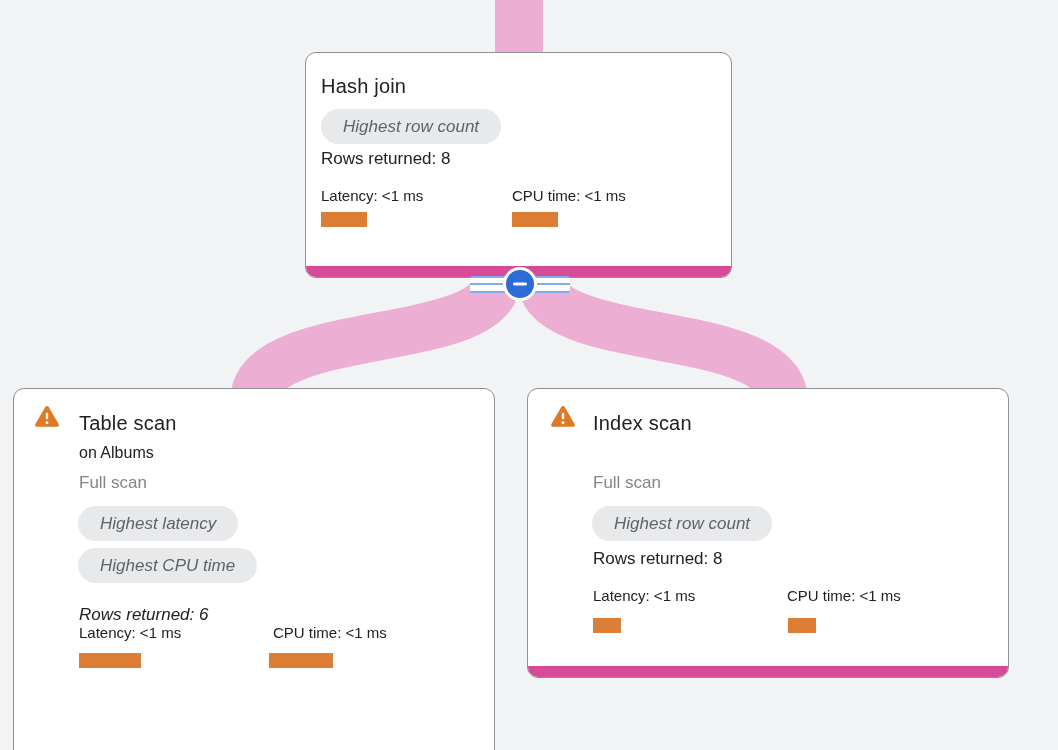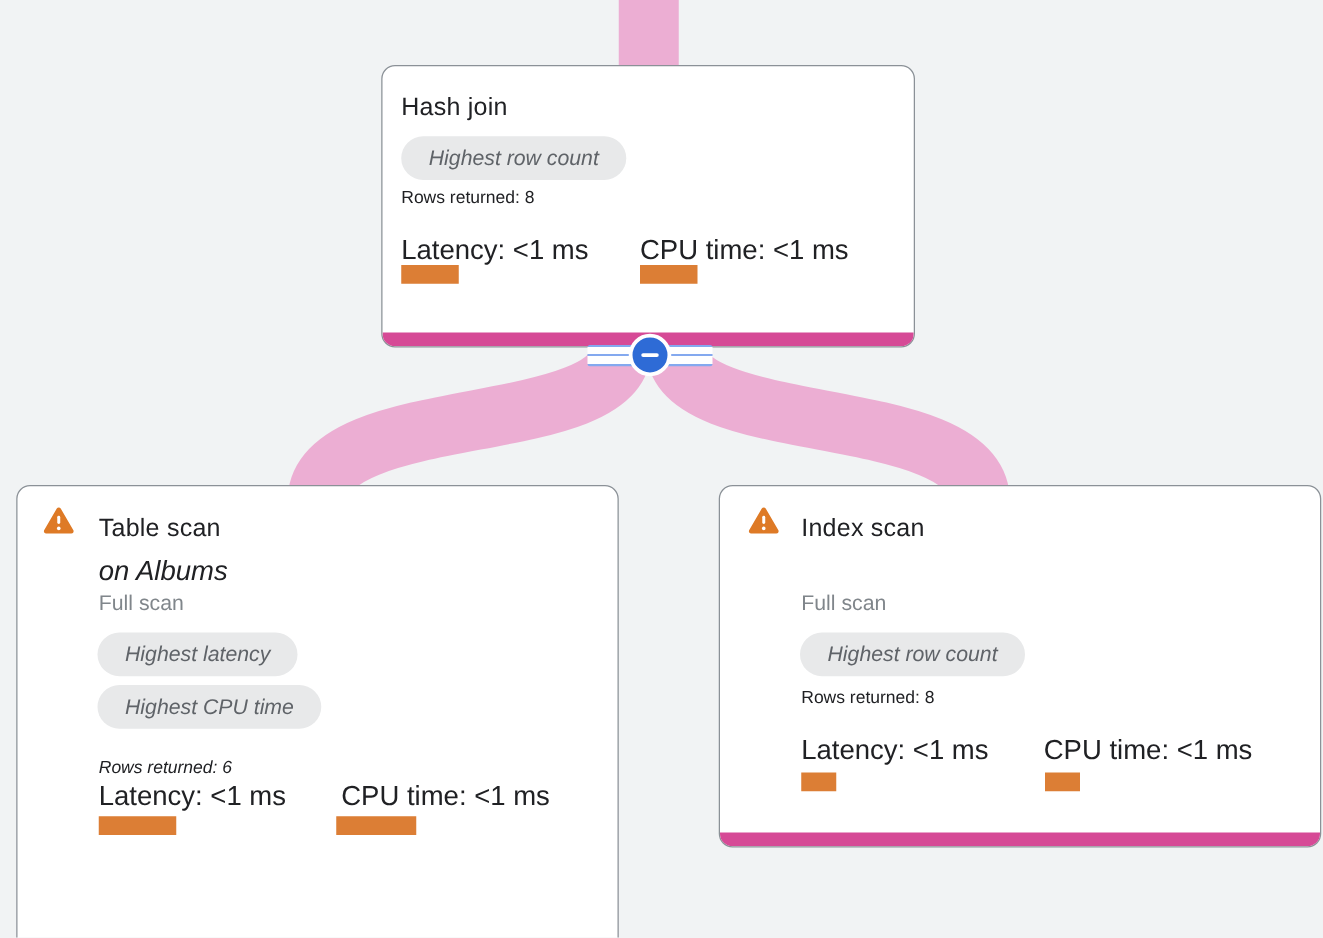--- a/index.html
+++ b/index.html
@@ -10,26 +10,26 @@
   }
   *{margin:0;padding:0;box-sizing:border-box;}
   html,body{width:1058px;height:750px;overflow:hidden;}
   body{font-family:"Liberation Sans","DejaVu Sans",sans-serif;background:var(--bg);}
   .canvas{position:relative;width:1058px;height:750px;background:var(--bg);}
   .links{position:absolute;left:0;top:0;z-index:0;}
   .card{position:absolute;background:var(--card);border:1.5px solid var(--border);
         border-radius:11px;z-index:2;overflow:hidden;}
   .accent{position:absolute;left:0;right:0;bottom:0;height:11px;background:var(--magenta);}
   .title{position:absolute;font-size:20px;font-weight:500;color:var(--textDark);letter-spacing:.2px;}
-  .subtitle{position:absolute;font-size:22px;color:var(--textDark);font-style:italic;}
+  .subtitle{position:absolute;font-size:16px;color:var(--textDark);}
   .scan-type{position:absolute;font-size:17px;color:var(--textGray);text-align:center;}
-  .rows{position:absolute;font-size:14px;color:var(--textDark);}
+  .rows{position:absolute;font-size:17px;color:var(--textDark);}
   .pill{position:absolute;height:35px;line-height:35px;padding:0 22px;border-radius:18px;
         background:var(--pillBg);color:var(--pillText);font-size:17px;white-space:nowrap;display:inline-block;font-style:italic;}
-  .metric-label{position:absolute;font-size:22px;color:var(--textDark);white-space:nowrap;}
+  .metric-label{position:absolute;font-size:15px;color:var(--textDark);white-space:nowrap;}
   .bar{position:absolute;height:15px;background:var(--orange);}
   .warn{position:absolute;width:26px;height:24px;}
   .collapse-band{position:absolute;left:470px;top:276px;width:100px;height:17px;z-index:3;border-radius:2px;
         background:linear-gradient(to bottom,var(--stripe) 0px,var(--stripe) 2px,#fff 2px,#fff 7px,
         var(--stripe) 7px,var(--stripe) 9px,#fff 9px,#fff 15px,var(--stripe) 15px,var(--stripe) 17px);}
   .collapse-btn{position:absolute;left:503px;top:267px;width:34px;height:34px;border-radius:50%;
         background:var(--blue);border:3px solid #fff;z-index:4;cursor:pointer;}
   .minus{position:absolute;left:50%;top:50%;width:14px;height:3px;border-radius:1.5px;
         background:#fff;transform:translate(-50%,-50%);}
 </style>
@@ -72,21 +72,21 @@
     <div class="pill" style="left:64px;top:159px;">Highest CPU time</div>
     <div class="pill" style="left:64px;top:117px;">Highest latency</div>
     <div class="rows" style="left:65px;top:216px;font-style:italic;">Rows returned: 6</div>
     <div class="metric-label" style="left:65px;top:235px;">Latency: &lt;1 ms</div>
     <div class="metric-label" style="left:259px;top:235px;">CPU time: &lt;1 ms</div>
     <div class="bar" style="left: 65px; top: 264px; width: 62px;"></div>
     <div class="bar" style="left: 255px; top: 264px; width: 64px;"></div>
     <div class="accent"></div>
   </div>
 
-  <div class="card" style="left:575px;top:388px;width:482px;height:290px;">
+  <div class="card" style="left:527px;top:388px;width:482px;height:290px;">
     <svg class="warn" style="left:22px;top:16px;" viewBox="0 0 24 22">
       <path d="M10.55 1.6 L1.3 17.5 A1.7 1.7 0 0 0 2.8 20.1 H21.2 A1.7 1.7 0 0 0 22.7 17.5 L13.45 1.6 A1.68 1.68 0 0 0 10.55 1.6 Z" style="fill:var(--warning)"></path>
       <rect x="10.9" y="7" width="2.2" height="6" rx="1.1" fill="#ffffff"></rect>
       <circle cx="12" cy="16.3" r="1.35" fill="#ffffff"></circle>
     </svg>
     <div class="title" style="left:65px;top:23px;">Index scan</div>
     <div class="scan-type" style="left:65px;top:84px;">Full scan</div>
     <div class="pill" style="left:64px;top:117px;">Highest row count</div>
     <div class="rows" style="left:65px;top:160px;">Rows returned: 8</div>
     <div class="metric-label" style="left:65px;top:198px;">Latency: &lt;1 ms</div>

